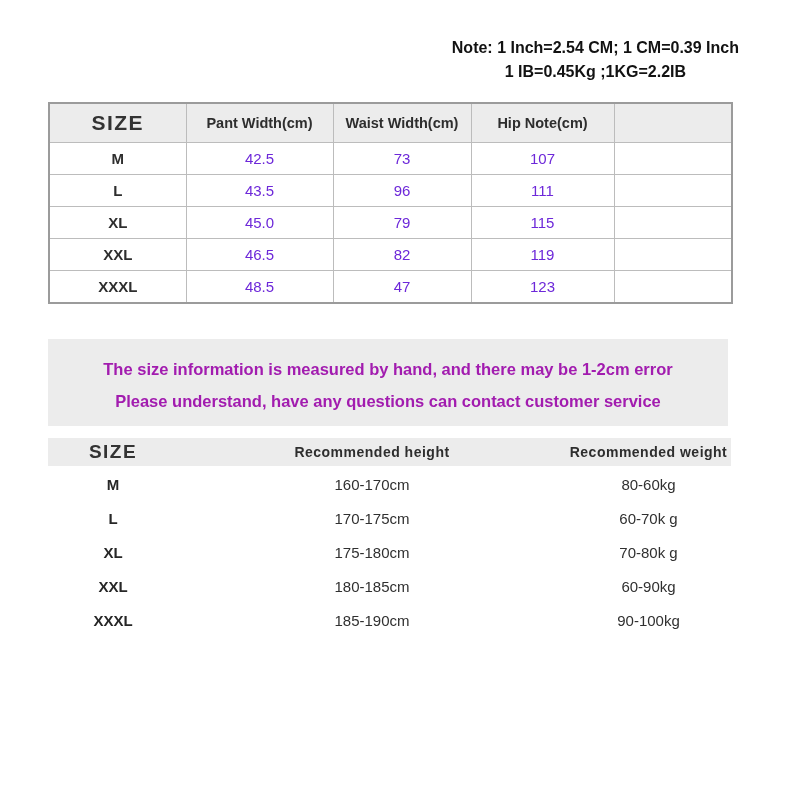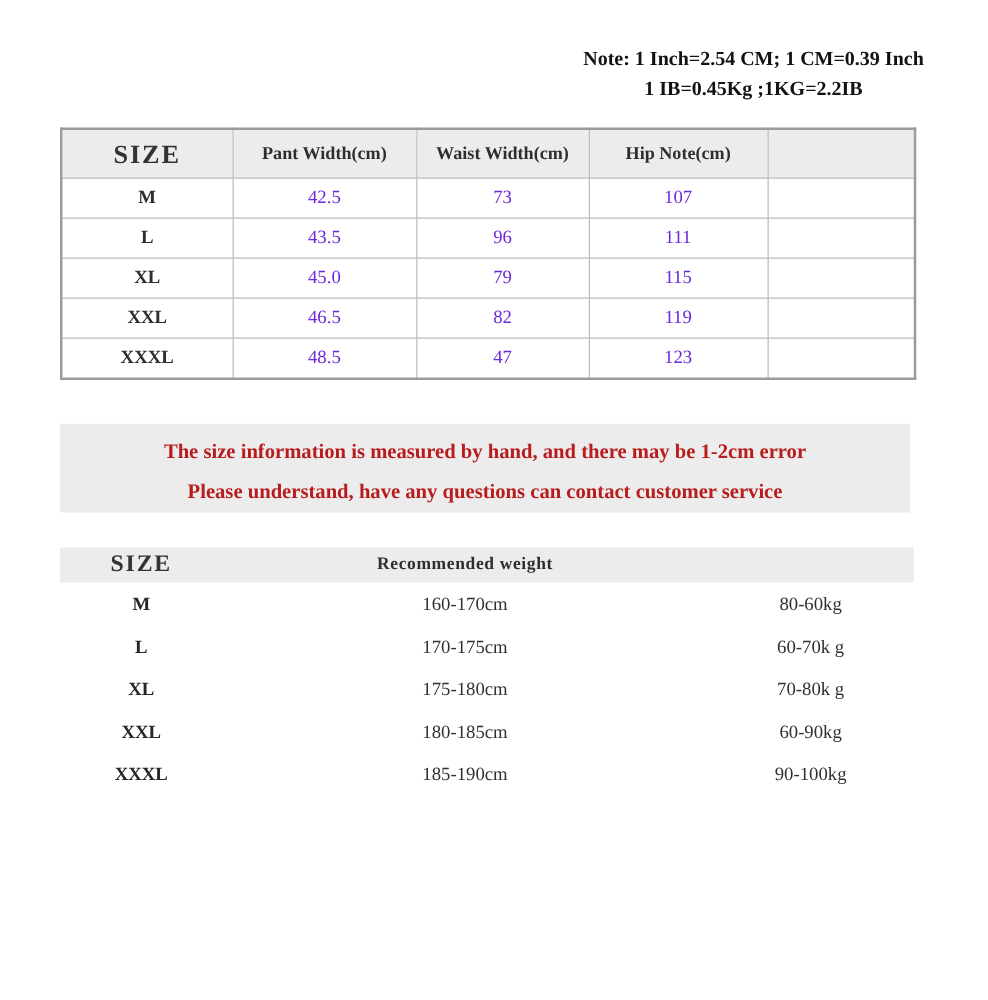--- a/index.html
+++ b/index.html
@@ -2,21 +2,21 @@
 <html><head>
 <meta charset="utf-8">
 <style>
   html, body { margin:0; padding:0; }
   body {
     width:790px; height:800px;
     background:#ffffff;
     font-family:"Liberation Sans", sans-serif;
     color:#2e2e2e;
   }
-  .page { position:relative; width:790px; height:800px; background:#fff; overflow:hidden;font-family:Liberation Serif, serif; }
+  .page { position:relative; width:790px; height:800px; background:#fff; overflow:hidden; }
 
   
   .note {
     position:absolute; top:36px; right:51px;
     text-align:center; white-space:nowrap;
     font-size:16px; font-weight:700; color:#121212;
     line-height:24px;
   }
 
   
@@ -32,25 +32,25 @@
   table.size-table thead th {
     background:#ececec; height:38px;
     font-size:14.5px; font-weight:700; color:#2e2e2e;
   }
   table.size-table thead th.size-h { font-size:21px; letter-spacing:1.5px; color:#333; }
   table.size-table tbody td { height:31px; background:#ffffff; font-size:15px; color:#6d28d9; }
   table.size-table tbody td.size-c { font-weight:700; font-size:15px; color:#2e2e2e; }
 
   
   .notice {
-    position:absolute; left:48px; top:339px; width:680px; height:71px;
+    position:absolute; left:48px; top:339px; width:680px; height:87px;
     background:#ececec;
     display:flex; flex-direction:column; justify-content:center; align-items:center;
     padding-top:4px; box-sizing:border-box;
-    font-size:16.5px; font-weight:700; color:#b91c1c;
+    font-size:16.5px; font-weight:700; color:#a21caf;
     line-height:32px; text-align:center;
   }
 
   
   .rec-header {
     position:absolute; left:48px; top:438px; width:683px; height:28px;
     background:#ececec;
     display:grid; grid-template-columns:130px 388px 165px; align-items:center;
   }
   .rec-header .h-size  { font-size:19px; font-weight:700; letter-spacing:1.5px; text-align:center; color:#333; }
@@ -130,20 +130,21 @@
     </tbody>
   </table>
 
   <div class="notice">
     <div>The size information is measured by hand, and there may be 1-2cm error</div>
     <div>Please understand, have any questions can contact customer service</div>
   </div>
 
   <div class="rec-header">
     <div class="h-size">SIZE</div>
+    <div class="h-col">Recommended height</div>
     <div class="h-col">Recommended weight</div>
   </div>
 
   <div class="rec-rows">
     <div class="rec-row">
       <div class="size">M</div>
       <div>160-170cm</div>
       <div>80-60kg</div>
     </div>
     <div class="rec-row">

